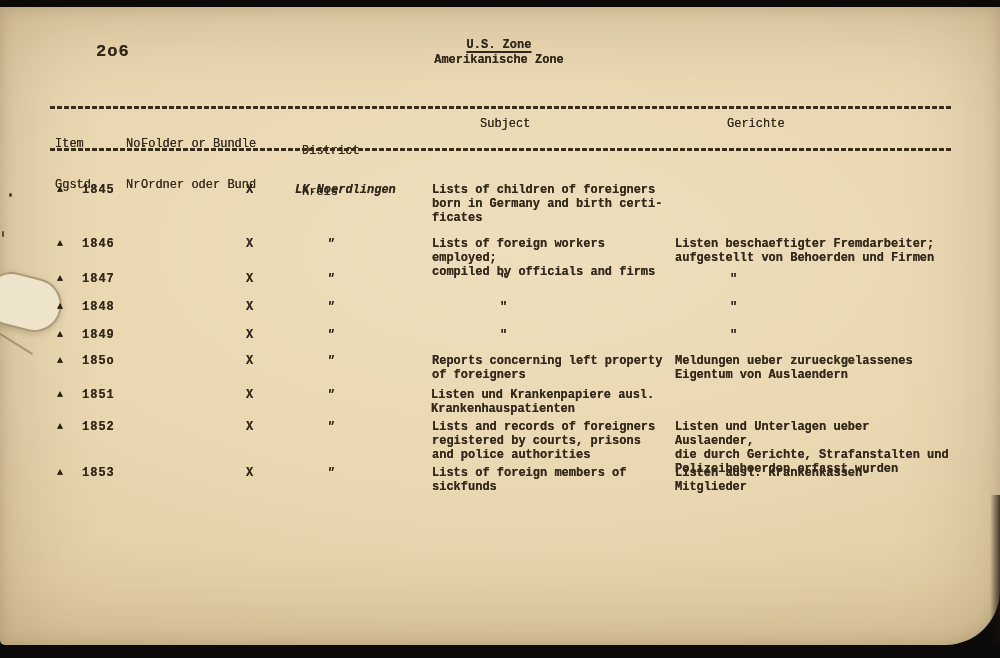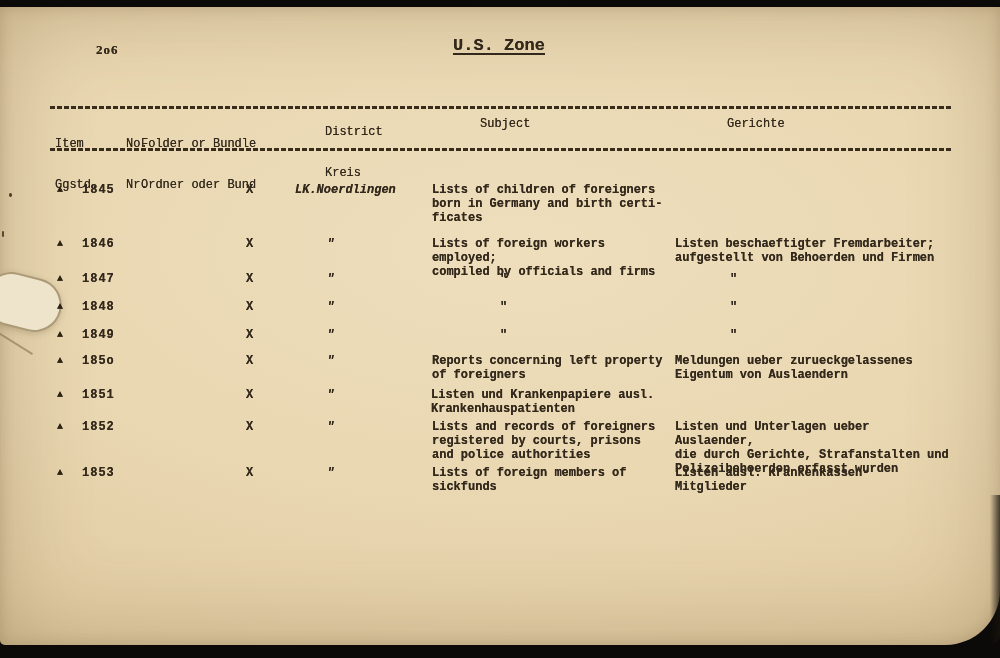--- a/index.html
+++ b/index.html
@@ -30,36 +30,36 @@
   .scratch {
     position:absolute; left:-10px; top:334px; width:46px; height:2px;
     background:rgba(125,105,65,.55); transform:rotate(32deg);
   }
   .speck1 { position:absolute; left:9px; top:186px; width:3px; height:4px; background:#4a3a24; border-radius:50%; }
   .speck2 { position:absolute; left:2px; top:224px; width:2px; height:6px; background:#5a4830; border-radius:1px; }
 
   .content { position:absolute; inset:0; color:#32281b; }
   .content * { text-shadow:0 0 .6px rgba(50,40,27,.85); }
 
-  .page-number { position:absolute; left:96px; top:42px; font-size:13px; font-weight:700; letter-spacing:1px;font-family:Liberation Serif, serif; }
-  .zone-header { position:absolute; left:397px; top:38px; width:204px; text-align:center; font-size:17px; font-weight:700; line-height:15px; }
+  .page-number { position:absolute; left:96px; top:42px; font-size:17px; font-weight:700; letter-spacing:1px; }
+  .zone-header { position:absolute; left:397px; top:38px; width:204px; text-align:center; font-size:12px; font-weight:700; line-height:15px; }
   .zone-en { text-decoration:underline; text-underline-offset:3px; text-decoration-thickness:1.5px; }
 
   .rule {
     position:absolute; left:50px; width:903px; height:3px;
     background:repeating-linear-gradient(90deg, #382c1d 0 5px, rgba(0,0,0,0) 5px 7px);
   }
   .rule-top { top:106px; }
   .rule-mid { top:148px; }
 
   .hdr { position:absolute; font-size:12px; font-weight:400; line-height:13.5px; white-space:pre; }
   .hdr-item     { left:55px;  top:111px; }
   .hdr-no       { left:101px; top:111px;margin-left:25px; }
   .hdr-folder   { left:141px; top:111px; }
-  .hdr-district { left:302px; top:99px;margin-left:23px; }
+  .hdr-district { left:302px; top:118px; }
   .hdr-subject  { left:480px; top:118px; }
   .hdr-betreff  { left:727px; top:118px; }
 
   .rows { position:absolute; inset:0; }
   .row {
     position:absolute; left:0; right:45px;
     display:grid;
     grid-template-columns:26px 166px 48px 138px 244px 283px;
     padding-left:50px;
     font-size:12px; font-weight:700; line-height:14px;
@@ -95,20 +95,21 @@
     <div class="speck2"></div>
   </div>
   <div class="right-curve"></div>
 
   <div class="content">
 
     <div class="page-number">2o6</div>
 
     <div class="zone-header">
       <div class="zone-en">U.S. Zone</div>
+      <div class="zone-de">Amerikanische Zone</div>
     </div>
 
     <div class="rule rule-top"></div>
 
     <div class="hdr hdr-item">
       <div>Item</div>
       <div>Ggstd.</div>
     </div>
     <div class="hdr hdr-no">
       <div>No.</div>

